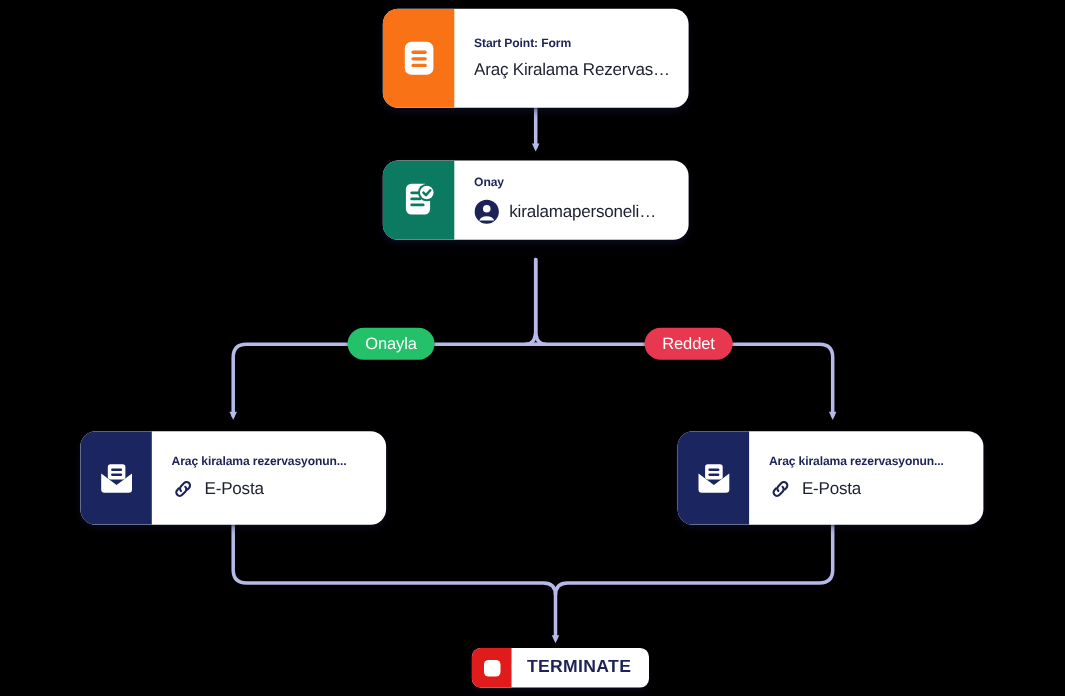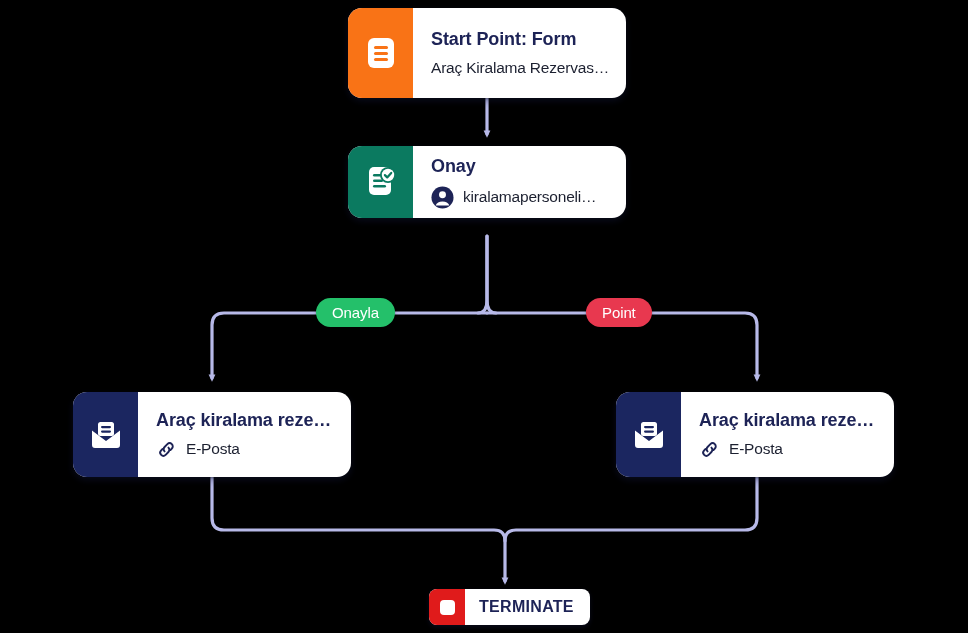--- a/index.html
+++ b/index.html
@@ -47,21 +47,21 @@
   }
   .node-body {
     flex: 1 1 auto;
     display: flex;
     flex-direction: column;
     justify-content: center;
     padding: 0 16px 0 18px;
     min-width: 0;
   }
   .node-title {
-    font-size: 18px;
+    font-size: 11px;
     font-weight: bold;
     color: #1d2356;
     letter-spacing: -0.1px;
     white-space: nowrap;
     overflow: hidden;
     text-overflow: ellipsis;
     margin-bottom: 9px;
   }
   .node-sub {
     font-size: 15.5px;
@@ -230,21 +230,21 @@
         </svg>
         <span class="subtext">kiralamapersoneli@ex...</span>
       </div>
     </div>
   </div>
 
   <div class="pill" id="pill-approve">
     <span>Onayla</span>
   </div>
   <div class="pill" id="pill-reject">
-    <span>Point</span>
+    <span>Reddet</span>
   </div>
 
   <div class="node email-node" id="node-email-left">
     <div class="node-icon">
       <svg width="34" height="30" viewBox="0 0 34 30">
         <rect x="9" y="2" width="16" height="14" rx="2.5" fill="#ffffff"></rect>
         <rect x="12" y="6" width="10" height="2.2" rx="1.1" fill="#1b2660"></rect>
         <rect x="12" y="10.5" width="10" height="2.2" rx="1.1" fill="#1b2660"></rect>
         <path d="M3,10.5 L3,25 a3,3 0 0 0 3,3 h22 a3,3 0 0 0 3,-3 L31,10.5 L17,21 Z" fill="#ffffff"></path>
       </svg>

